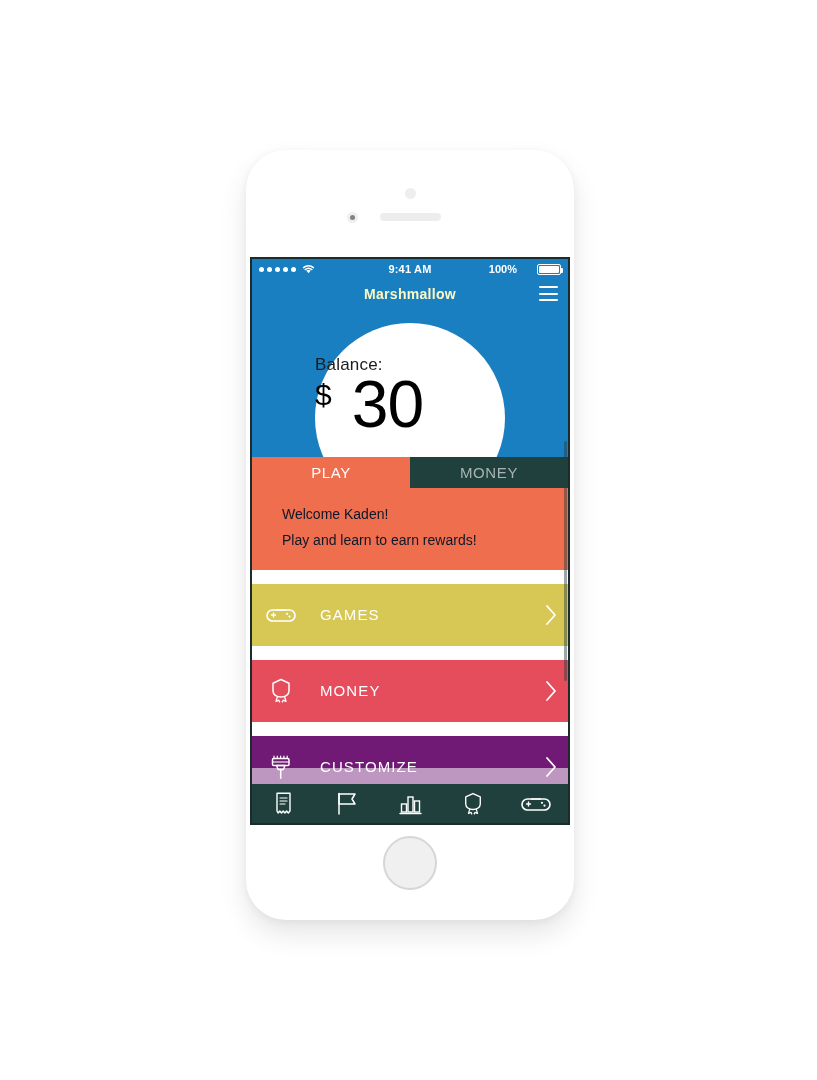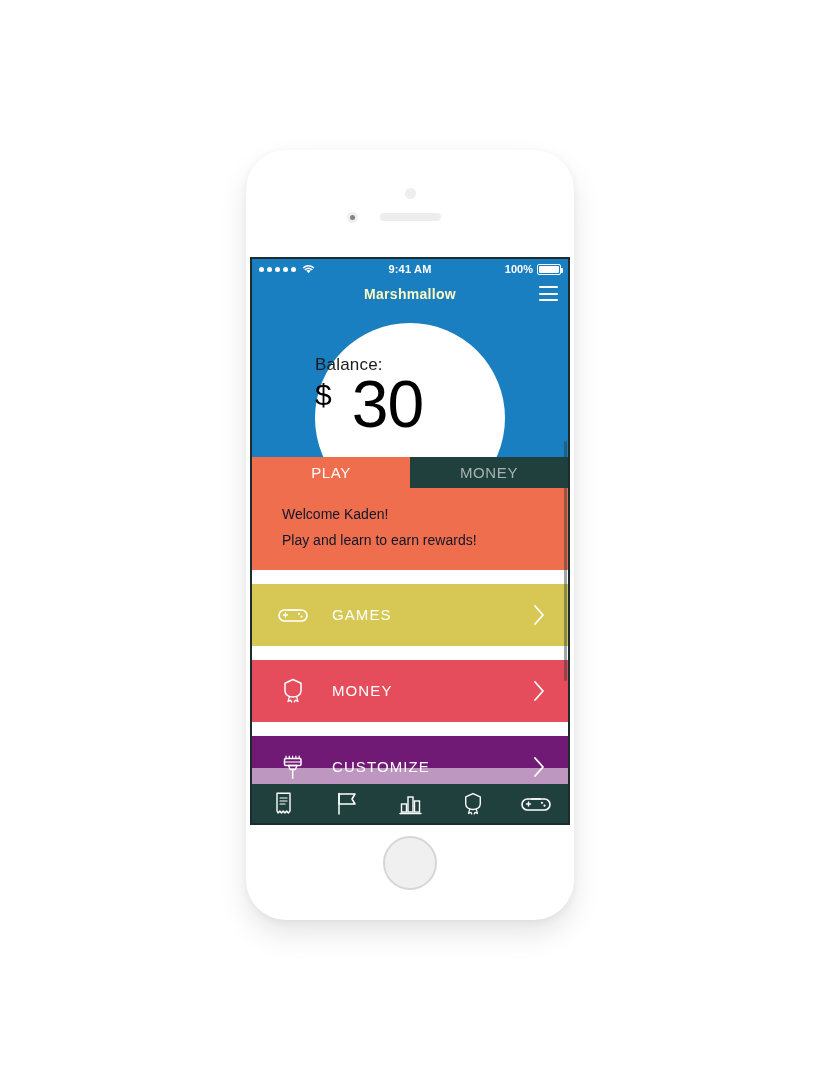--- a/index.html
+++ b/index.html
@@ -109,21 +109,21 @@
     width: 5px; height: 5px; border-radius: 50%;
     background: #ffffff; display: inline-block;
   }
   .wifi-ico { margin-left: 3px; display: block; }
   .sb-center {
     position: absolute; left: 0; right: 0; text-align: center;
     font-size: 11px; font-weight: bold; letter-spacing: 0.2px;
     pointer-events: none;
   }
   .sb-right {
-    margin-left: auto; display: flex; align-items: center; gap: 4px;
+    margin-left: auto; display: flex; align-items: center; gap: 20px;
     font-size: 11px; font-weight: bold;
   }
   .battery {
     width: 24px; height: 11px; border: 1px solid #ffffff;
     border-radius: 2px; position: relative; box-sizing: border-box;
     padding: 1px;
   }
   .battery::after {
     content: ""; position: absolute; right: -3px; top: 3px;
     width: 2px; height: 5px; background: #ffffff; border-radius: 0 1px 1px 0;
@@ -238,21 +238,21 @@
   .content {
     position: relative;
     background: #ffffff;
     padding-top: 14px;
   }
   .row {
     position: relative;
     height: 62px;
     display: flex;
     align-items: center;
-    padding: 0 14px;
+    padding: 0 2px;
     margin-bottom: 14px;
     cursor: pointer;
     text-align: center;
   }
   .row .ico {
     width: 34px;
     display: flex;
     align-items: center;
     justify-content: center;
     margin-left: 10px;

